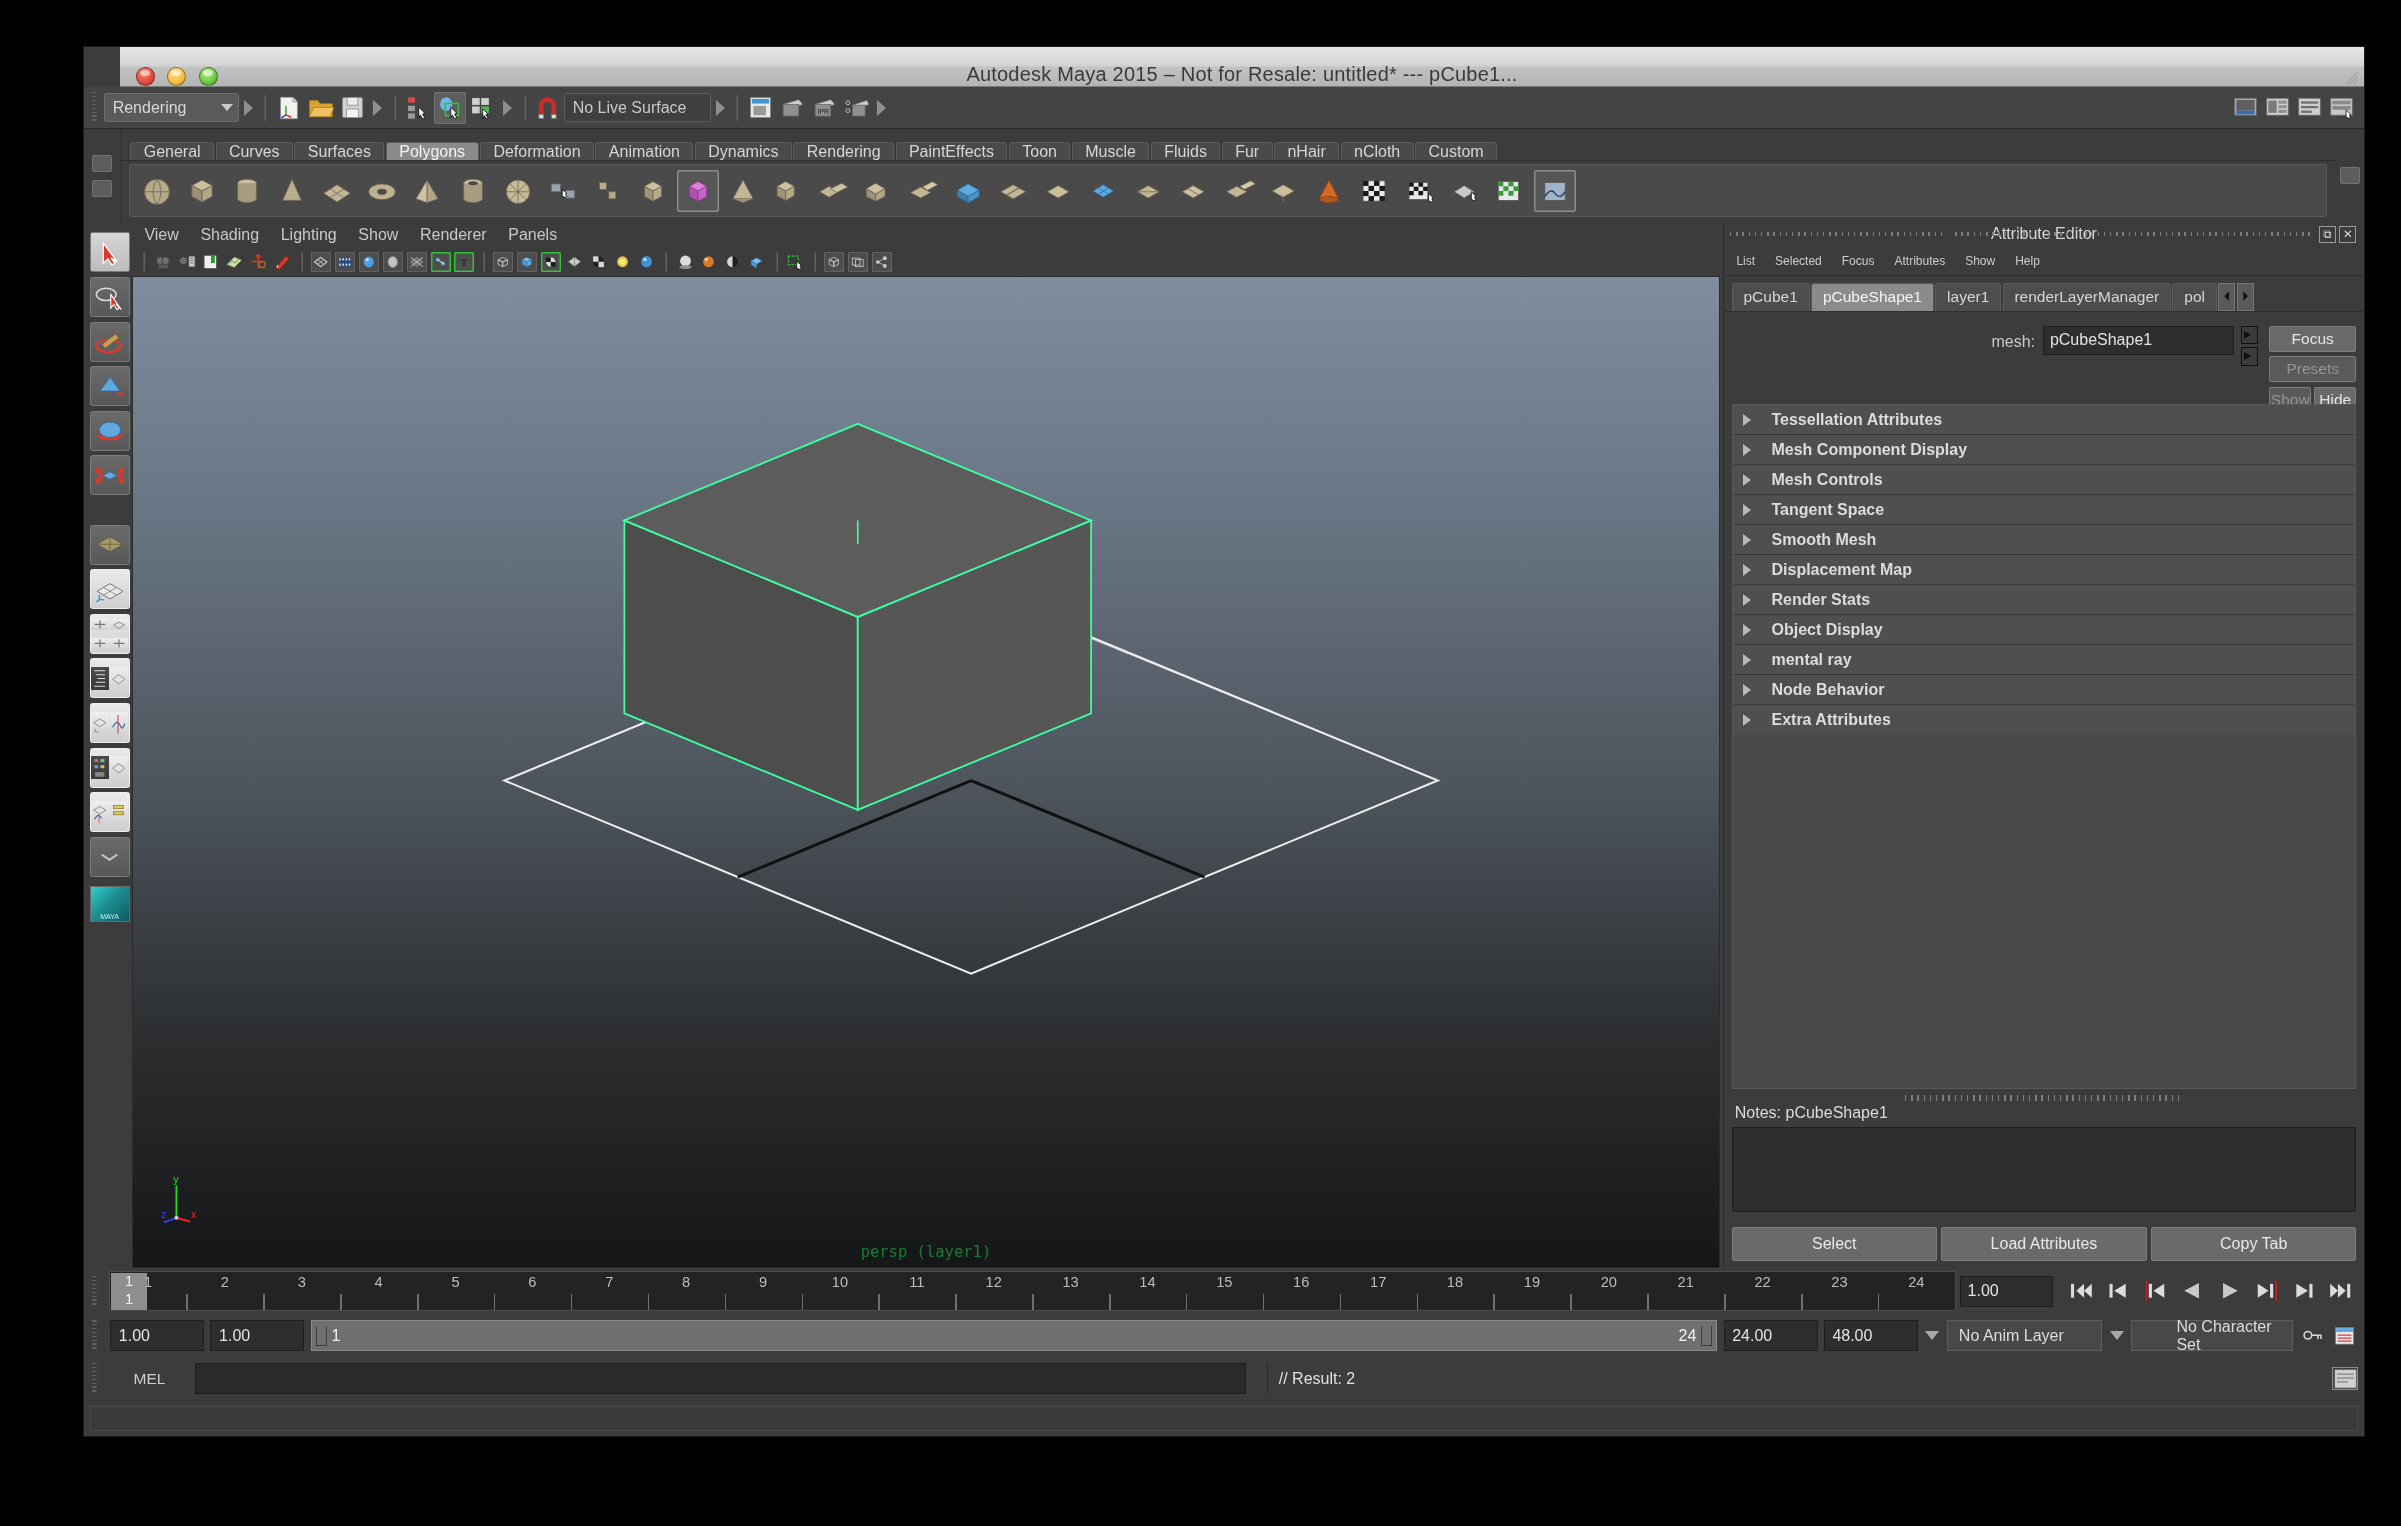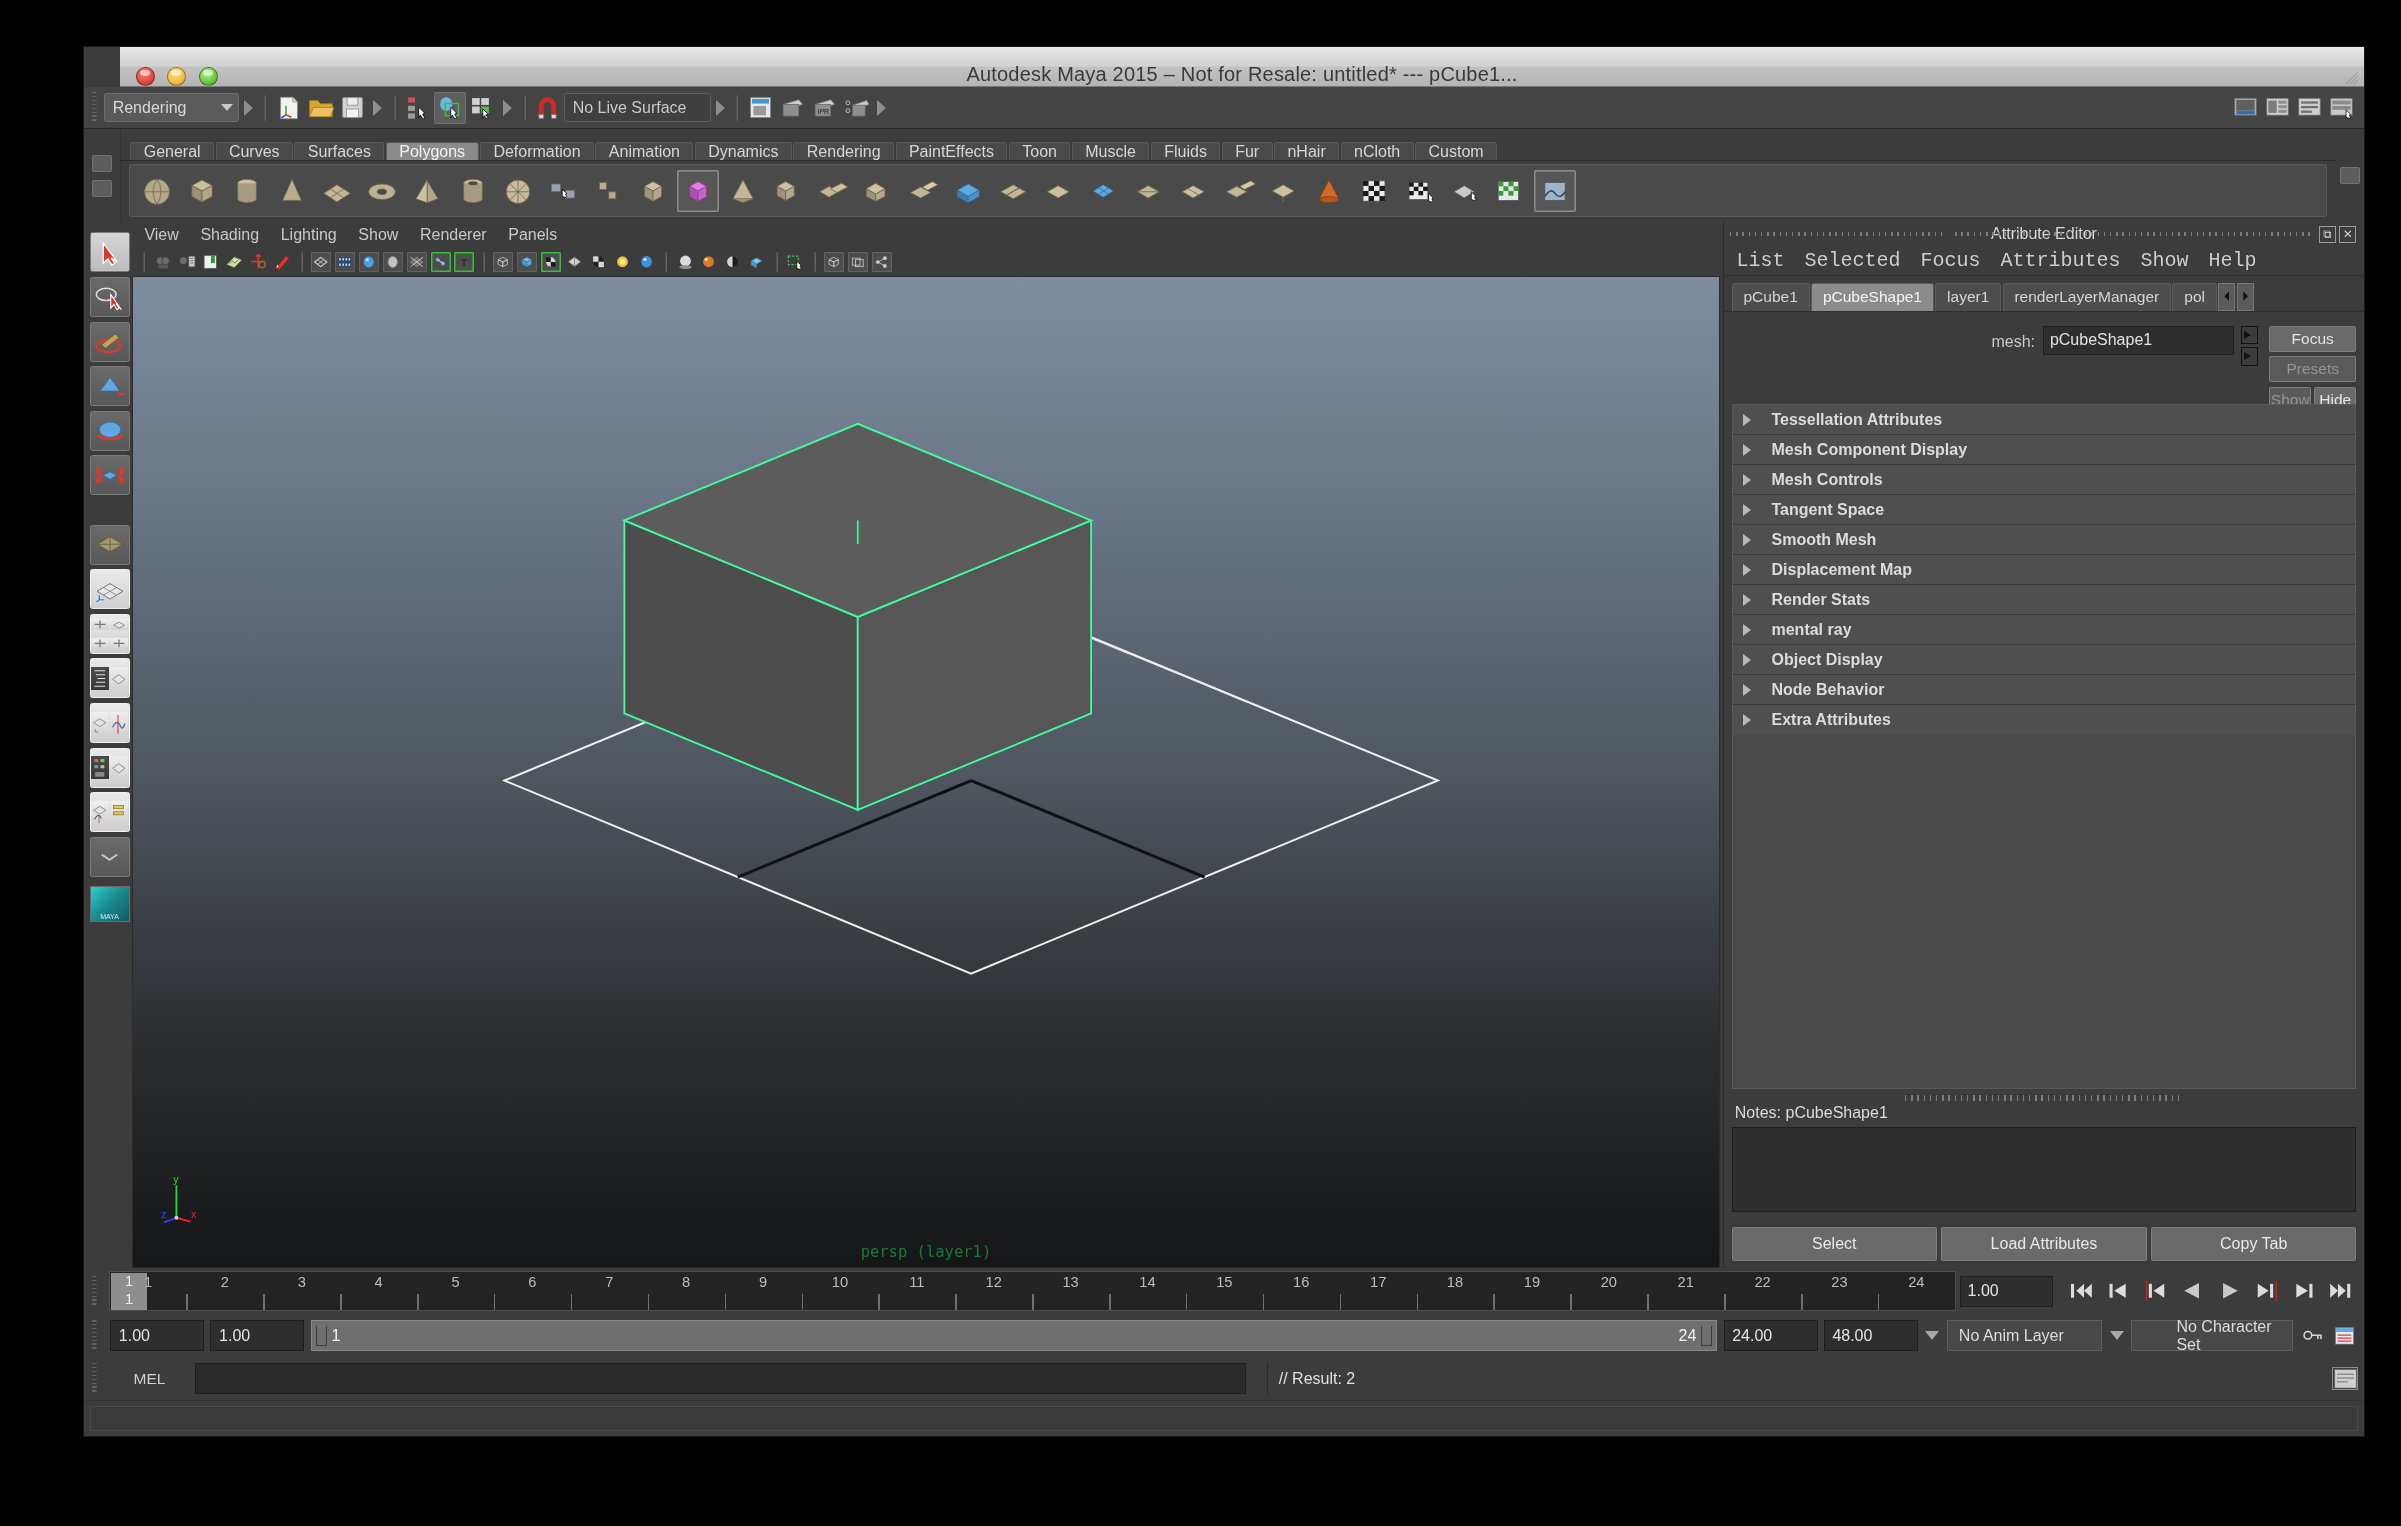--- a/index.html
+++ b/index.html
@@ -133,21 +133,21 @@
                  background:#3c3c3c; color:#d8d8d8; font-size:16px; flex:0 0 auto;}
   .ae-dots { position:absolute; top:10px; height:4.6px;
              background-image: repeating-linear-gradient(to right,#7d7d7d 0 1.5px, transparent 1.5px 6.2px);}
   #ae-dots-l { left: 6.2px; width: 216px; }
   #ae-dots-r { right: 54px; width: 355px; }
   .ae-winbtn { width:17px;height:17px;border:0.8px solid #9a9a9a;color:#d8d8d8;font-size:11.6px;
                display:flex;align-items:center;justify-content:center; position:absolute;}
   #ae-restore { right: 28px; top:3.9px;}
   #ae-close { right: 7.7px; top:3.9px;}
   #ae-menu { height: 29px; display:flex; align-items:center; gap:20px; padding-left:12.4px;
-             color:#cdcdcd; font-size:20px; border-bottom:0.8px solid #2f2f2f; flex:0 0 auto;font-family:Liberation Mono, monospace;}
+             color:#cdcdcd; font-size:12px; border-bottom:0.8px solid #2f2f2f; flex:0 0 auto;}
   #ae-tabs { height: 36px; display:flex; align-items:flex-end; padding: 0 3.1px 0 7.7px; gap:1.5px;
              border-bottom:0.8px solid #2f2f2f; flex:0 0 auto;}
   .ae-tab { height:28px; padding:0 10.8px; background:#4d4d4d; border:0.8px solid #5c5c5c; border-bottom:none;
             border-radius:3.1px 3.1px 0 0; color:#d5d5d5; font-size:15.5px; display:flex;align-items:center;
             white-space:nowrap; overflow:hidden;}
   .ae-tab.active { background:#8b8b8b; color:#f5f5f5; }
   .ae-tabnav { width:17px;height:28px;background:#5a5a5a;border:0.8px solid #777;display:flex;
                align-items:center;justify-content:center;}
   #ae-meshrow { height: 85px; display:flex; align-items:flex-start; padding: 14px 7.7px 0 0; flex:0 0 auto;}
   #mesh-label { width: 402px; text-align:right; color:#c9c9c9; font-size:16px; padding-top:7.7px; padding-right:7.7px;}
@@ -1100,25 +1100,25 @@
         <div class="ae-sec">
           <span class="sec-tri"></span>
           <span>Displacement Map</span>
         </div>
         <div class="ae-sec">
           <span class="sec-tri"></span>
           <span>Render Stats</span>
         </div>
         <div class="ae-sec">
           <span class="sec-tri"></span>
-          <span>mental ray</span>
+          <span>Object Display</span>
         </div>
         <div class="ae-sec">
           <span class="sec-tri"></span>
-          <span>Object Display</span>
+          <span>mental ray</span>
         </div>
         <div class="ae-sec">
           <span class="sec-tri"></span>
           <span>Node Behavior</span>
         </div>
         <div class="ae-sec">
           <span class="sec-tri"></span>
           <span>Extra Attributes</span>
         </div>
       </div>

